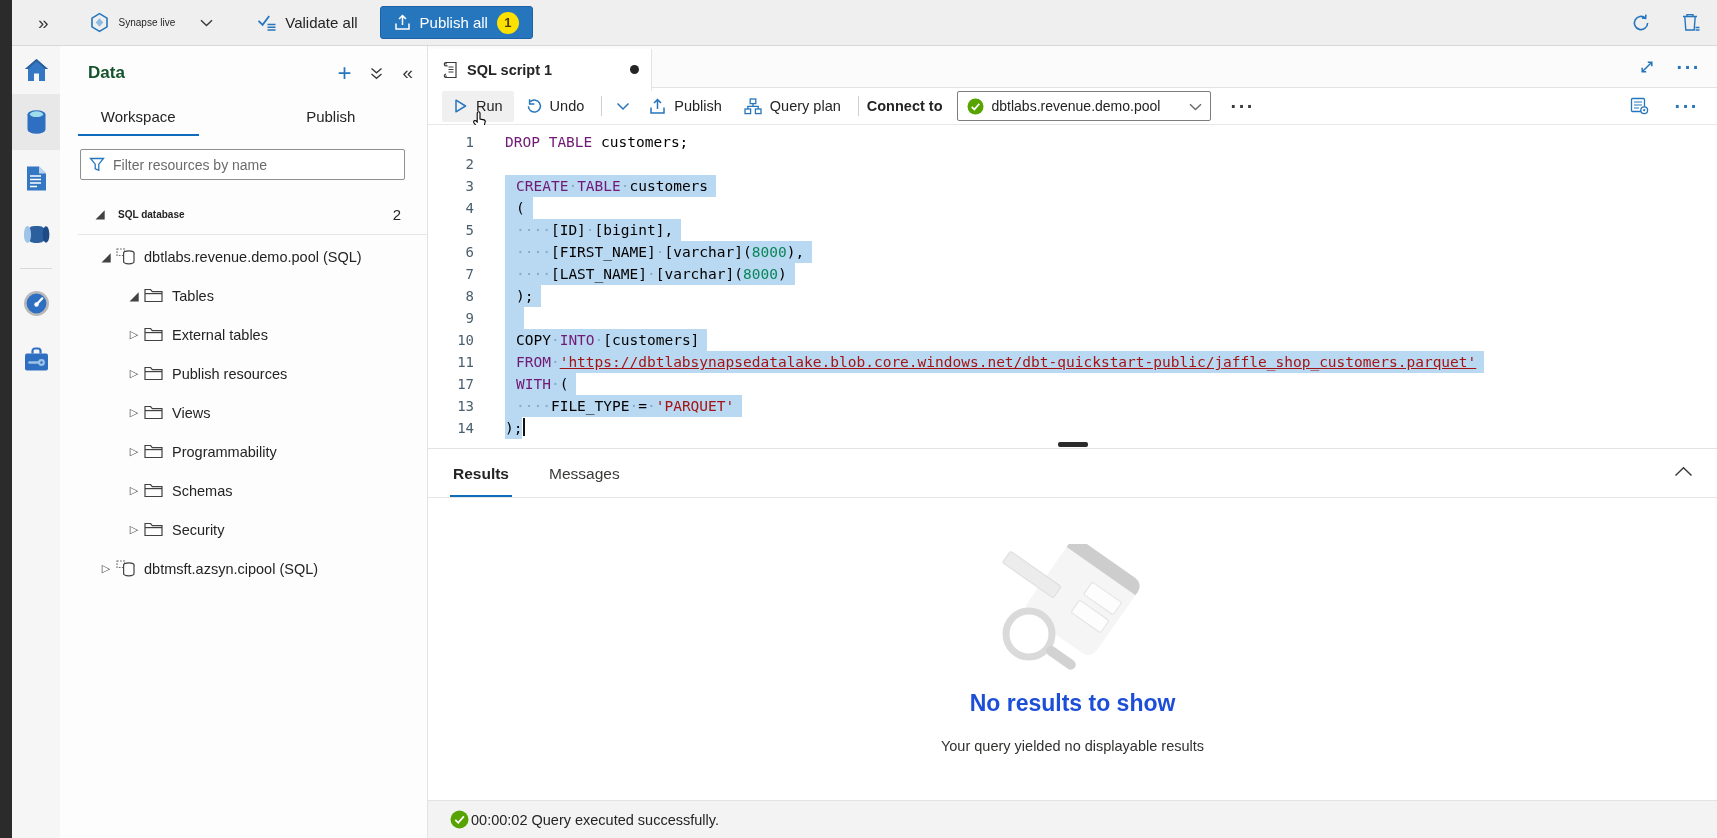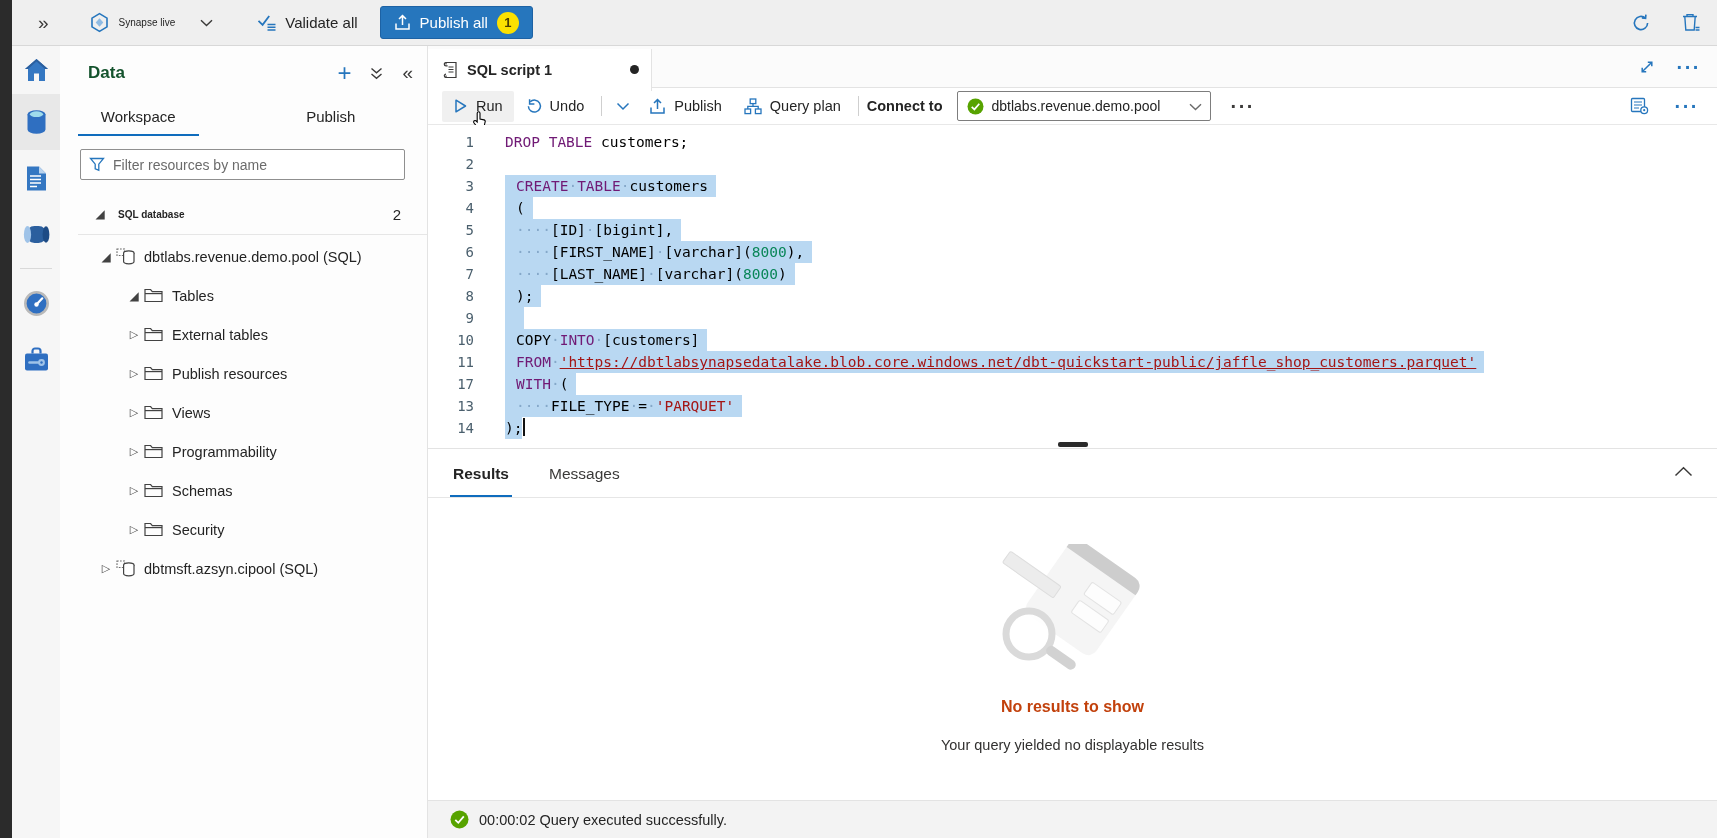--- a/index.html
+++ b/index.html
@@ -119,25 +119,25 @@
   
   .results { flex:1; border-top:1px solid #e3e3e3; display:flex; flex-direction:column; min-height:0; }
   .res-tabs { height:49px; flex:none; border-bottom:1px solid #e6e6e6; display:flex; align-items:flex-end;
     padding-left:22px; position:relative; }
   .res-tab { font-size:15.5px; padding:0 3px 12px; margin-right:34px; color:#3b3a39;
     border-bottom:2.5px solid transparent; cursor:pointer; }
   .res-tab.active { font-weight:700; color:#242424; border-bottom-color:#0f6cbd; }
   .collapse-results { position:absolute; right:24px; top:14px; cursor:pointer; }
   .res-body { flex:1; display:flex; flex-direction:column; align-items:center; }
   .empty-illustration { margin-top:46px; }
-  .empty-title { margin-top:20px; font-size:16px; font-weight:700; color:#c2410c; }
+  .empty-title { margin-top:12px; font-size:23px; font-weight:700; color:#1d4ed8; }
   .empty-sub { margin-top:21px; font-size:14.5px; color:#323130; }
 
   .statusbar { height:38px; flex:none; background:#f3f3f3; border-top:1px solid #e3e3e3;
-    display:flex; align-items:center; padding-left:22px; gap:10px; font-size:14.5px; color:#242424; }
+    display:flex; align-items:center; padding-left:22px; gap:2px; font-size:14.5px; color:#242424; }
 </style>
 </head>
 <body>
 
 <div class="app">
   <div class="dark-strip"></div>
   <div class="rest">
 
     <header class="topbar">
       <span class="collapse-glyph">»</span>

